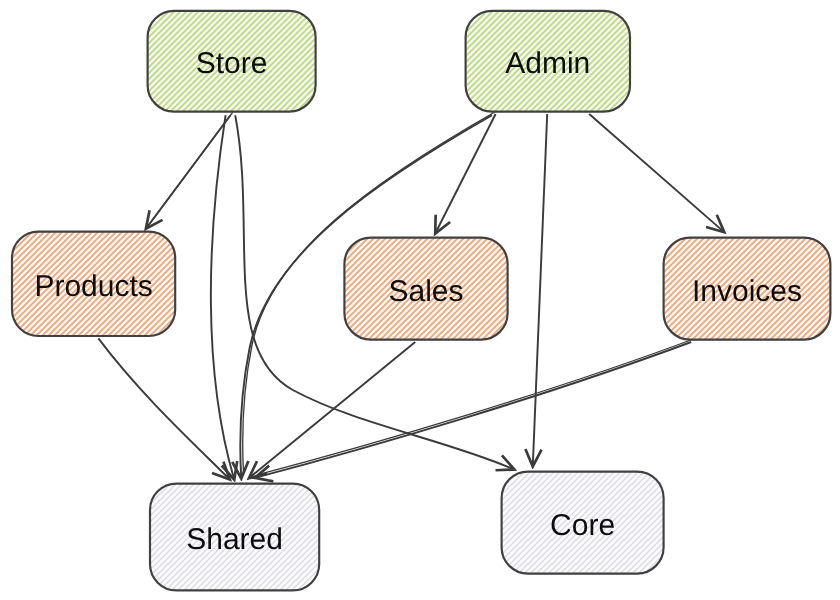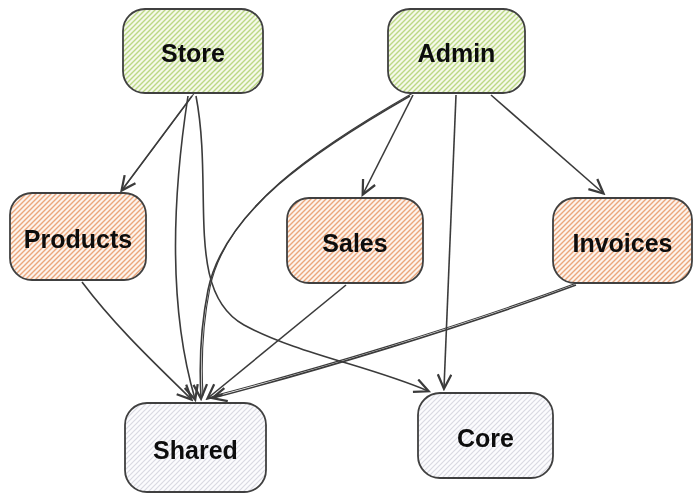--- a/index.html
+++ b/index.html
@@ -1,16 +1,16 @@
 <!DOCTYPE html>
 <html><head>
 <meta charset="utf-8">
 <style>
   html,body{margin:0;padding:0;background:#ffffff;}
-  .stage{position:relative;width:700px;height:500px;background:#ffffff;overflow:hidden;font-weight:bold;}
+  .stage{position:relative;width:700px;height:500px;background:#ffffff;overflow:hidden;}
   .edge{fill:none;stroke-width:1.6px;}
   .edge-twin{fill:none;stroke-width:1.1px;}
   .node rect{stroke-width:1.8px;}
   .node text{
     font-family:"Liberation Sans", sans-serif;
     font-size:25px;
     text-anchor:middle;
   }
 </style>
 </head>

